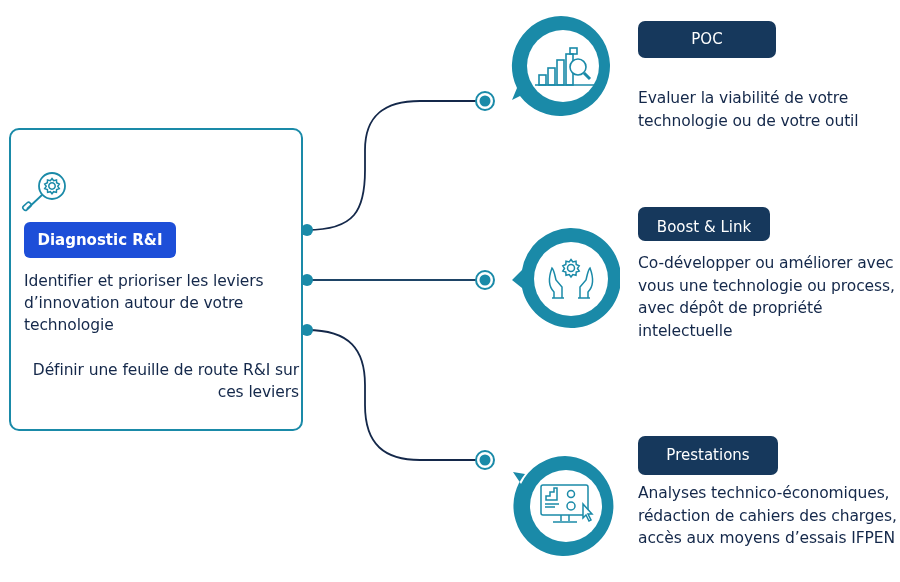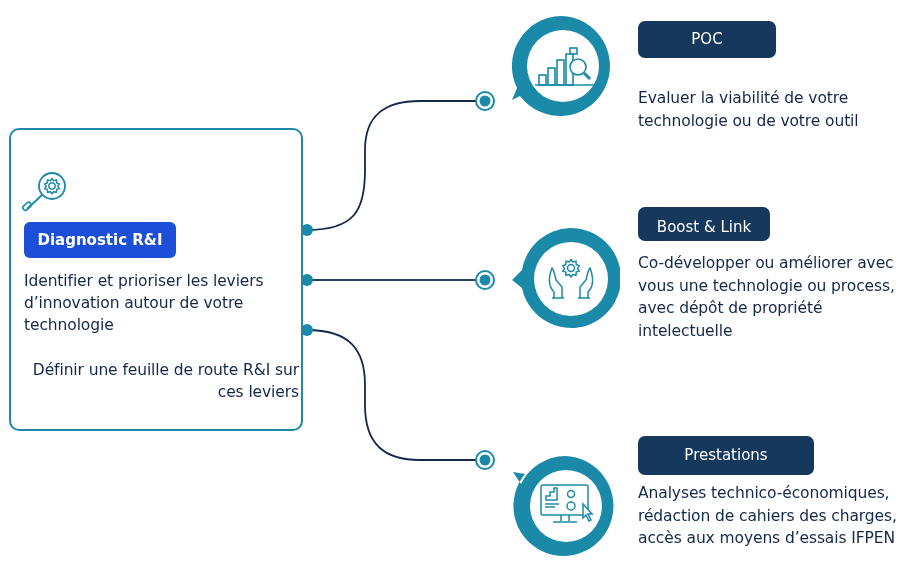--- a/index.html
+++ b/index.html
@@ -100,14 +100,14 @@
   <g fill="none" stroke="#1a8aa8" stroke-width="1.5">
     <rect x="34" y="33" width="47" height="30" rx="2"></rect>
     <path d="M54 63 L 54 69 M 62 63 L 62 69 M 46 70 L 70 70"></path>
     <path d="M39 48 L 39 44 L 43 44 L 43 40 L 47 40 L 47 36 L 50 36 L 50 48 Z"></path>
     <path d="M38 52 L 52 52 M 38 55 L 48 55"></path>
     <circle cx="64" cy="42" r="3.5"></circle>
     <circle cx="64" cy="54" r="4"></circle>
     <path d="M76 52 L 76 66 L 79 63 L 82 69 L 84 68 L 81 62 L 85 62 Z" fill="#ffffff"></path>
   </g>
 </svg>
-<div class="tag" style="left:638px; top:436px; width:176px; height:39px; line-height:39px;">Prestations</div>
+<div class="tag" style="left:638px; top:436px; width:140px; height:39px; line-height:39px;">Prestations</div>
 <div class="desc" style="top:482px;">Analyses technico-économiques, rédaction de cahiers des charges, accès aux moyens d’essais IFPEN</div>
 
 </body></html>

